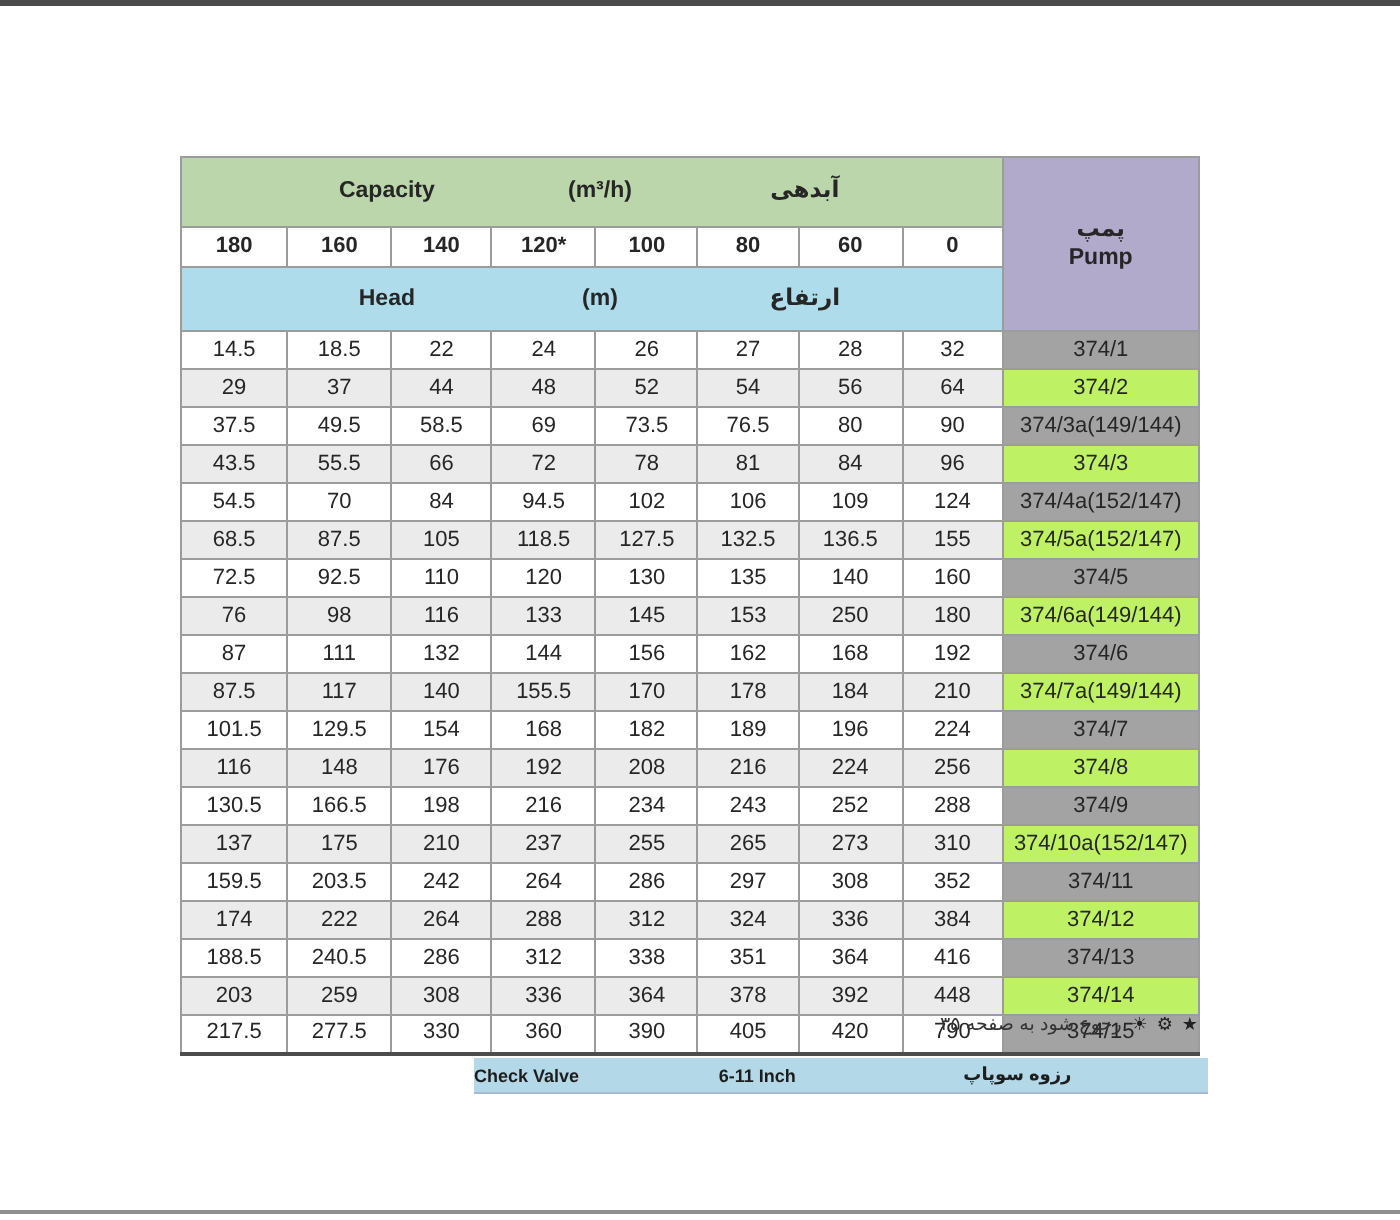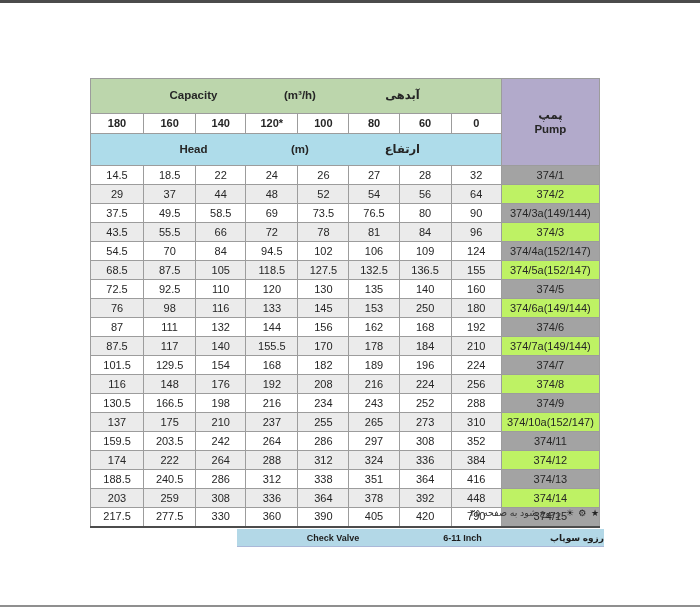--- a/index.html
+++ b/index.html
@@ -43,21 +43,21 @@
     display:flex; align-items:flex-end; gap:5px;
     font-size:9.5px; color:#333333;
   }
   .footnote .symbols { font-size:9px; letter-spacing:1px; color:#222; }
 
   .footer-bar {
     position:absolute; left:237px; top:529px; width:367px; height:17px;
     background:var(--bar_blue,#b3d8e7); display:flex; align-items:center;
     border-bottom:1px solid #aab8d8;
   }
-  .footer-bar span { flex:1; text-align:right; font-size:9px; font-weight:bold; color:#1d1d1d; }
+  .footer-bar span { flex:1; text-align:left; font-size:9px; font-weight:bold; color:#1d1d1d; }
 </style>
 </head>
 <body style="--header_green: #bcd6ac; --header_blue: #aedcea; --header_purple: #b2aacb; --stripe_gray: #ebebeb; --bar_blue: #b3d8e7; --edge_dark: #4b4b4b;">
 
 <div class="top-strip"></div>
 
 <table class="pump-table">
   <colgroup>
     <col style="width:53px">
       <col style="width:52px">

